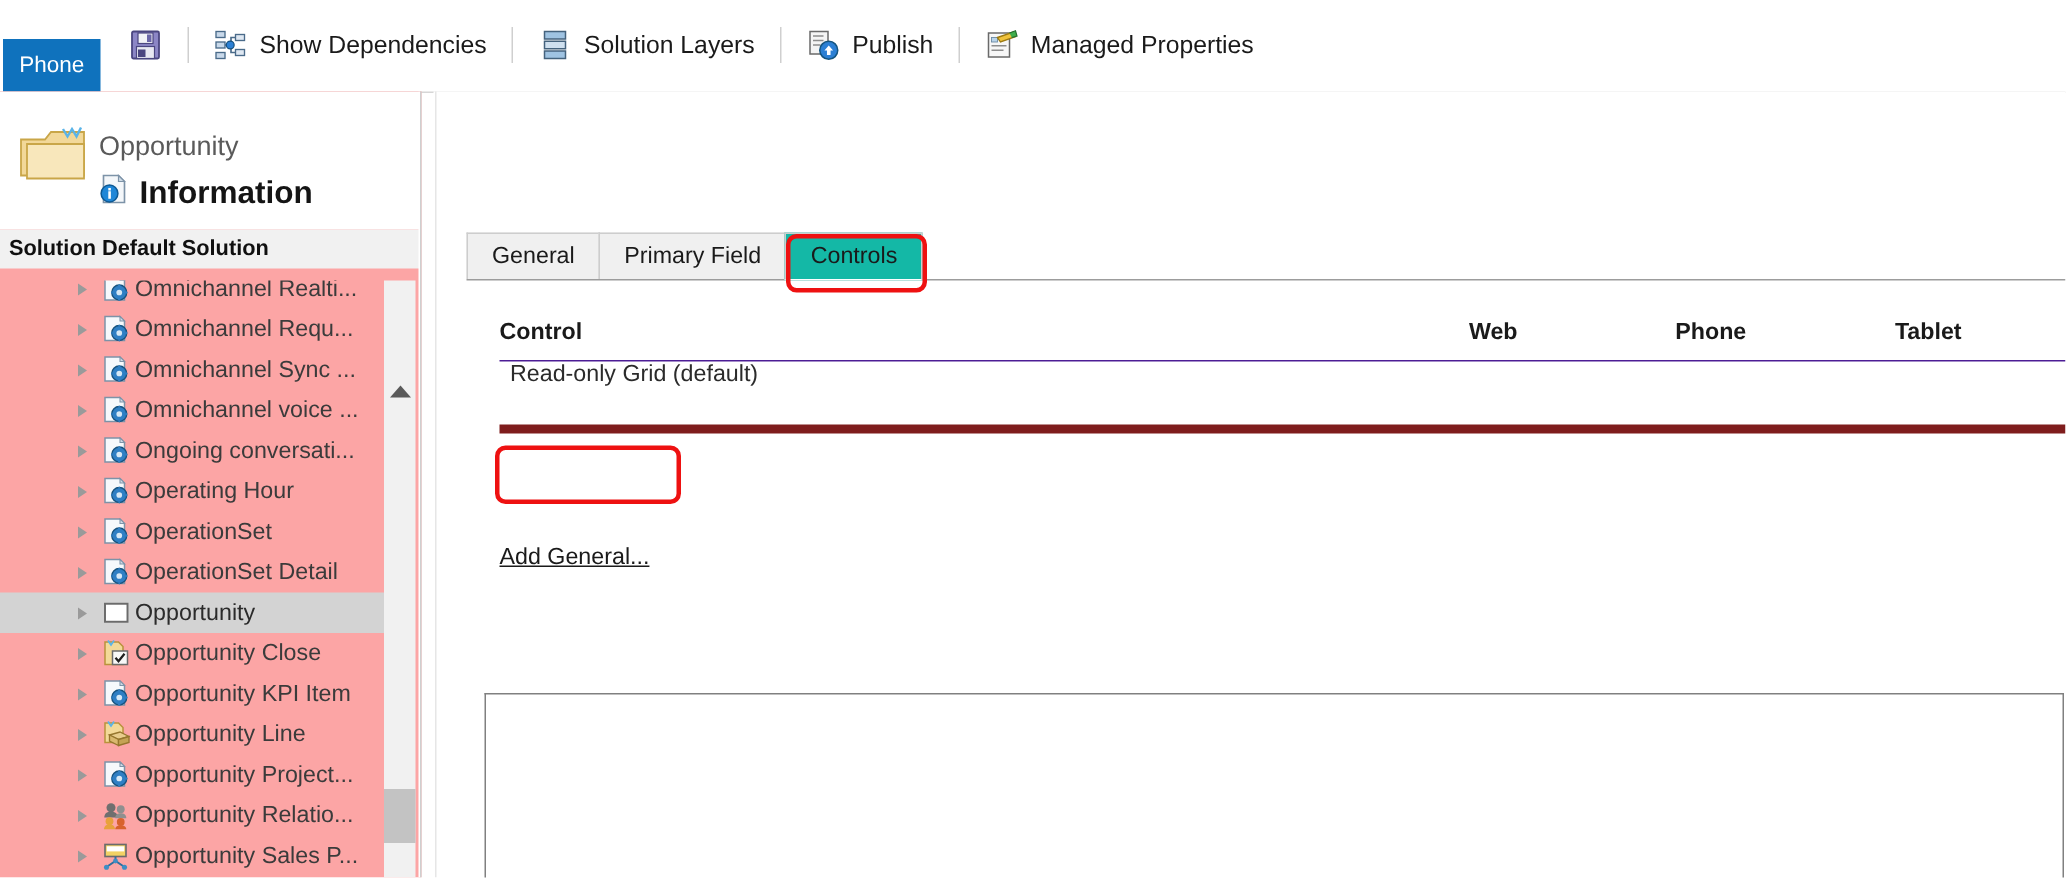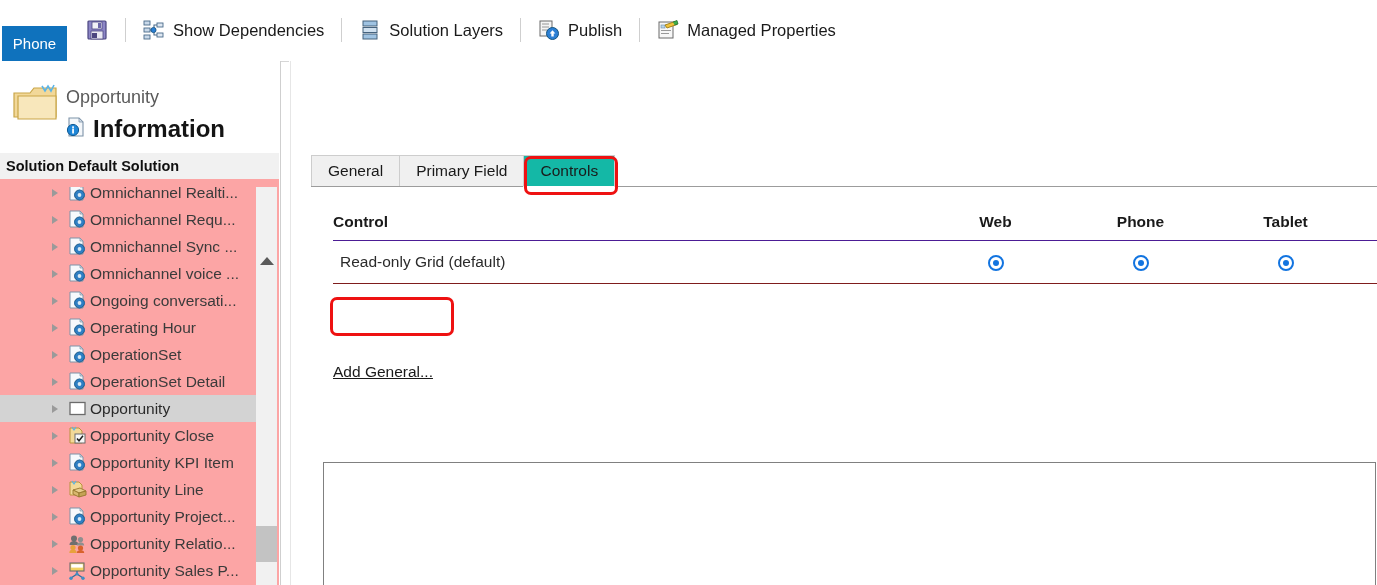--- a/index.html
+++ b/index.html
@@ -91,21 +91,21 @@
     color: #5a5a5a;
   }
   #info-row {
     position: absolute;
     left: 66px; top: 54px;
     display: flex;
     align-items: center;
     gap: 7px;
   }
   #info-title {
-    font-size: 24px;
+    font-size: 21px;
     font-weight: bold;
     color: #141414;
   }
   #solution-bar {
     position: absolute;
     left: 0; top: 92px;
     width: 280px; height: 26px;
     background: #f1f1f1;
     display: flex;
     align-items: center;
@@ -242,23 +242,24 @@
     width: 1044px;
   }
   #thead {
     display: flex;
     align-items: center;
     height: 36px;
     border-bottom: 1px solid #4c1d95;
   }
   #trow {
     display: flex;
-    align-items: center;
+    align-items: flex-start;
     height: 42px;
-    border-bottom: 1px solid #7f1d1d;
+    border-bottom: 6px solid #7f1d1d;
+    flex-direction: column;
   }
   .col-control { width: 590px; flex: 0 0 590px; }
   .col-dev { width: 145px; flex: 0 0 145px; text-align: center; }
   #thead .col-control, #thead .col-dev {
     font-size: 15.5px;
     font-weight: bold;
     color: #1a1a1a;
   }
   #trow .col-control {
     font-size: 15.5px;

